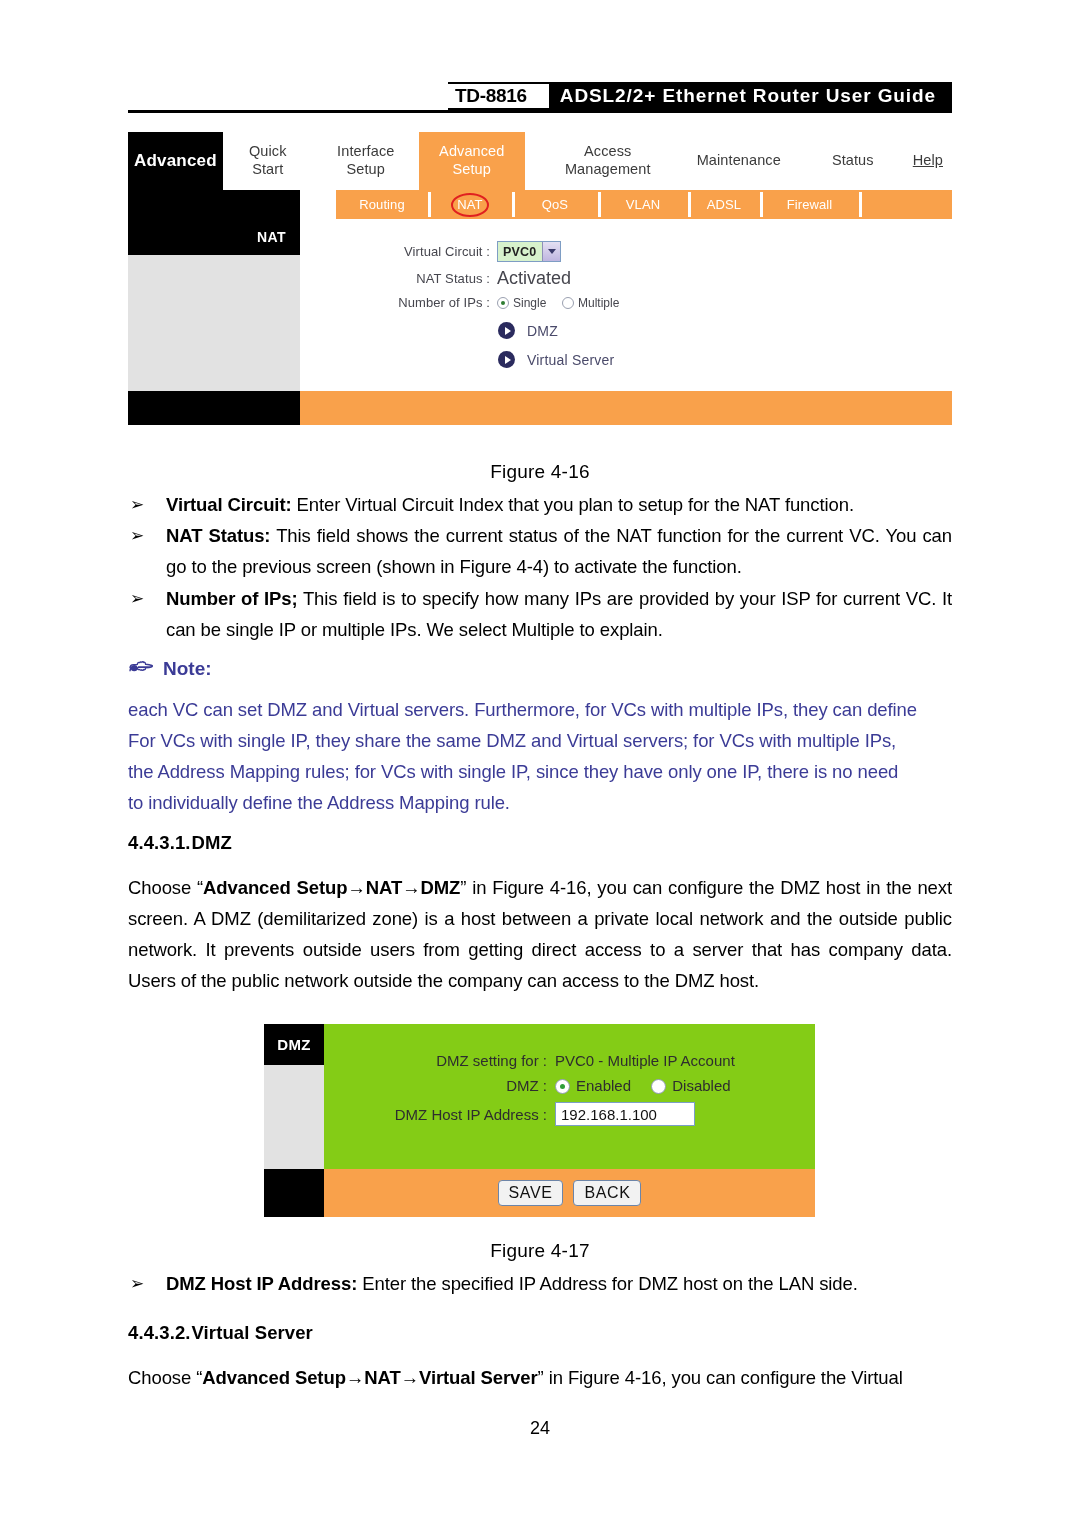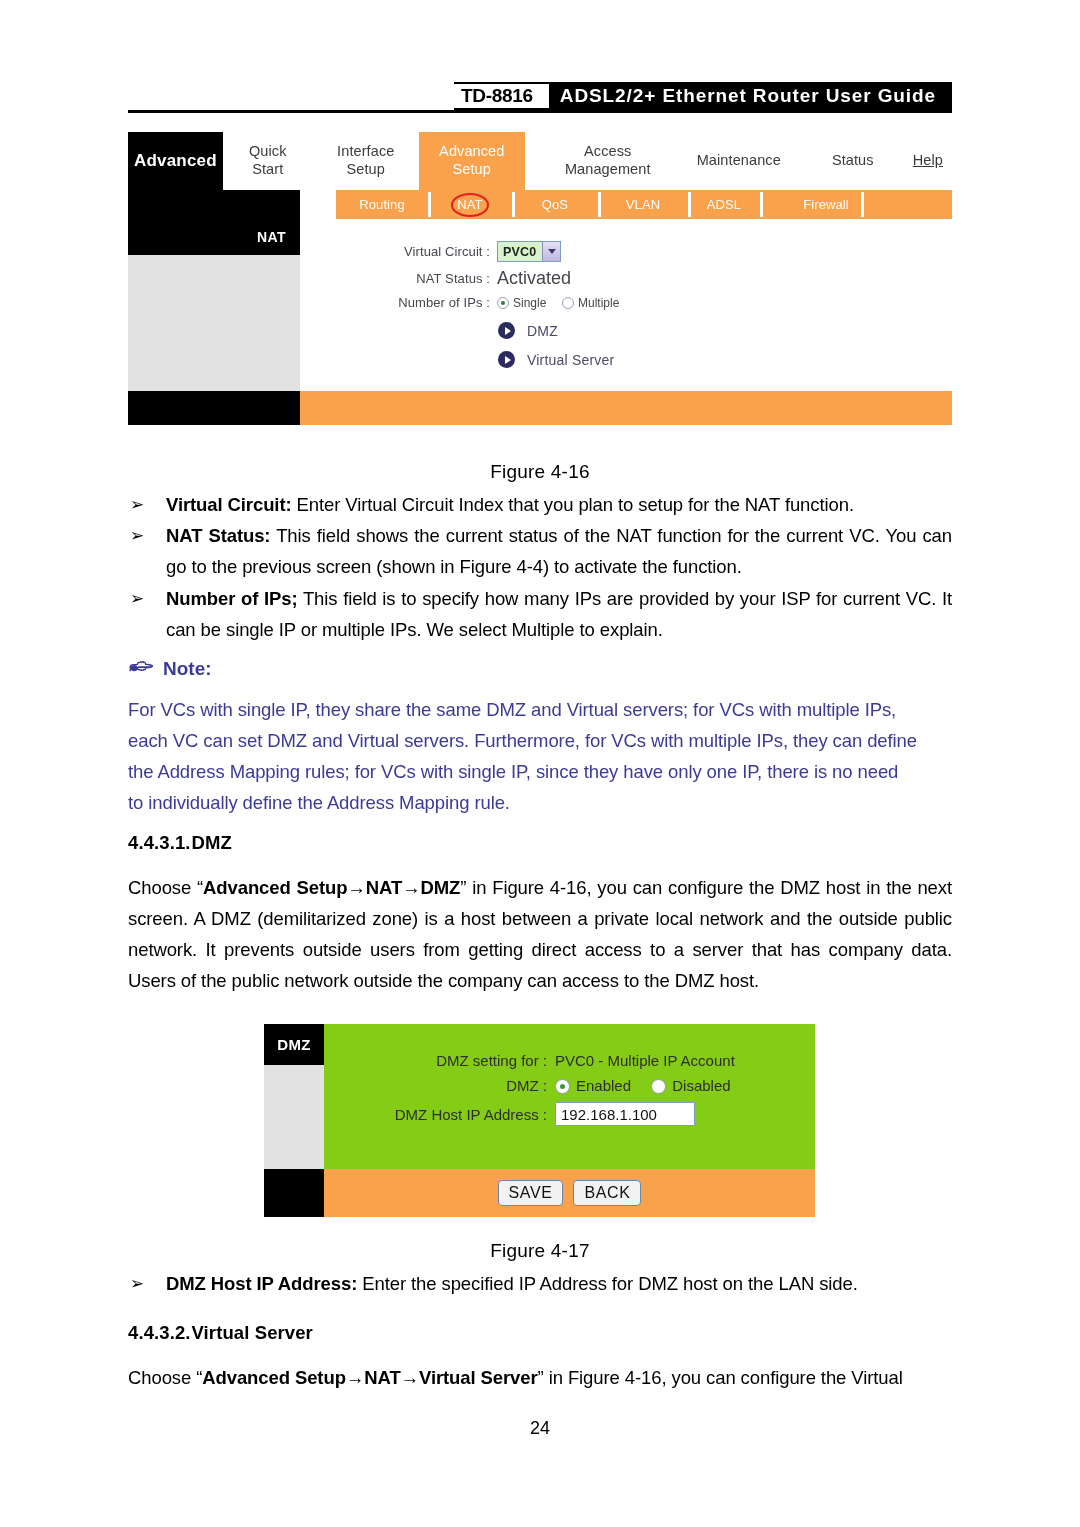--- a/index.html
+++ b/index.html
@@ -33,21 +33,21 @@
     display: flex;
     align-items: center;
     padding-right: 16px;
   }
   .header-model {
     background: #ffffff;
     color: #000000;
     font-weight: bold;
     font-size: 19px;
     letter-spacing: -0.3px;
-    padding: 2px 16px 3px 7px;
+    padding: 2px 22px 3px 7px;
     line-height: 1;
     margin-right: 11px;
   }
   .header-title {
     color: #ffffff;
     font-weight: bold;
     font-size: 19px;
     letter-spacing: 0.9px;
     white-space: nowrap;
   }
@@ -145,21 +145,21 @@
     top: 2px;
     bottom: 2px;
     width: 3px;
     background: #ffffff;
   }
   .si-routing { width: 92px; }
   .si-nat     { width: 84px; }
   .si-qos     { width: 86px; }
   .si-vlan    { width: 90px; }
   .si-adsl    { width: 72px; }
-  .si-firewall{ width: 70px; padding-left: 31px; }
+  .si-firewall{ width: 99px; }
   .si-rest    { flex: 1; }
   .si-rest::before {
     content: "";
     position: absolute;
     left: 0;
     top: 2px;
     bottom: 2px;
     width: 3px;
     background: #ffffff;
   }
@@ -642,22 +642,22 @@
     <svg width="26" height="17" viewBox="0 0 26 17" aria-hidden="true">
       <path d="M2 9.2c0-2.1 1.5-3.6 3.5-3.6h3.2c.5 0 .8-.3.8-.8 0-.9.8-1.5 1.7-1.3l.6.1c.4-.7 1.4-.9 2-.4.5-.6 1.5-.5 1.9.2.6-.3 1.4 0 1.6.7l.3 1.1c2.4.1 4.6.5 6.4 1.3.5.2.5.9 0 1.1-1.8.8-4 1.2-6.4 1.3l-.3 1.1c-.2.7-1 1-1.6.7-.4.7-1.4.8-1.9.2-.6.5-1.6.3-2-.4l-.6.1c-.9.2-1.7-.4-1.7-1.3 0-.5-.3-.8-.8-.8H5.5C3.5 8.6 2 10.1 2 12.2" fill="none" stroke="#3b3b96" stroke-width="1.4"></path>
       <ellipse cx="6.2" cy="9.1" rx="3.4" ry="3.2" fill="#3b3b96"></ellipse>
       <path d="M10 7.2h9.5c1.8 0 3.6.3 5 .9-1.4.6-3.2.9-5 .9H10z" fill="#3b3b96"></path>
     </svg>
   </span>
   <span>Note:</span>
 </div>
 
 <div class="note-body" style="top:694px">
+  <span>each VC can set DMZ and Virtual servers. Furthermore, for VCs with multiple IPs, they can define</span>
   <span>For VCs with single IP, they share the same DMZ and Virtual servers; for VCs with multiple IPs,</span>
-  <span>each VC can set DMZ and Virtual servers. Furthermore, for VCs with multiple IPs, they can define</span>
   <span>the Address Mapping rules; for VCs with single IP, since they have only one IP, there is no need</span>
   <span>to individually define the Address Mapping rule.</span>
 </div>
 
 <div class="heading" style="top:832px">
   <span class="num">4.4.3.1.</span><span>DMZ</span>
 </div>
 
 <div class="para" style="top:872px; text-align:justify;">
   <span>Choose “</span><span class="b">Advanced Setup→NAT→DMZ</span><span>” in Figure 4-16, you can configure the DMZ host in the next screen. A DMZ (demilitarized zone) is a host between a private local network and the outside public network. It prevents outside users from getting direct access to a server that has company data. Users of the public network outside the company can access to the DMZ host.</span>

